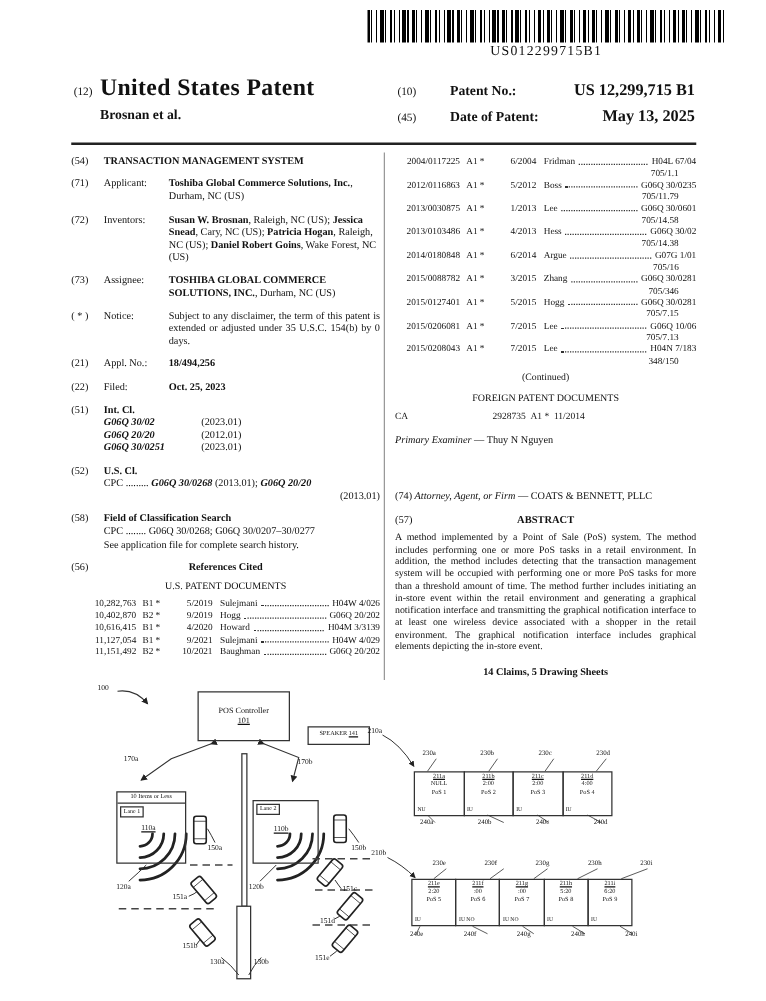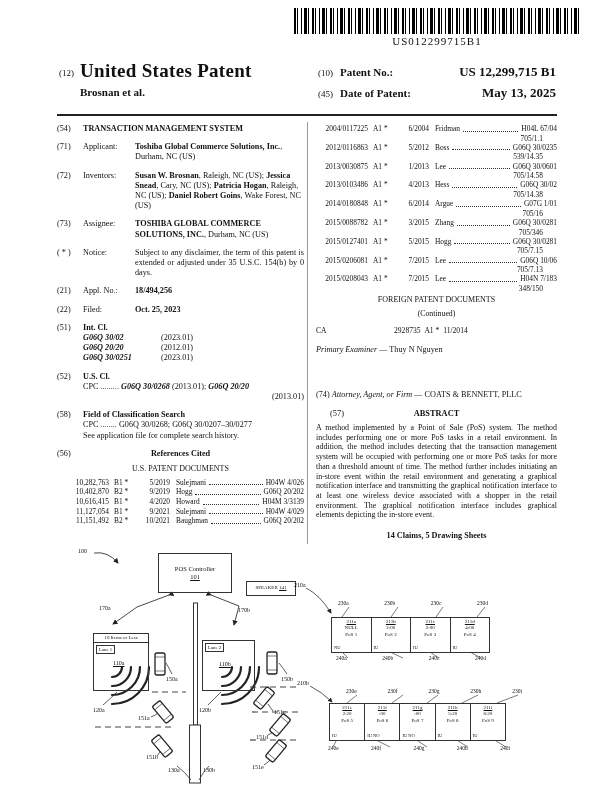--- a/index.html
+++ b/index.html
@@ -11,21 +11,21 @@
   
   .barcode{left:294px;top:8px;width:286px;height:26px;
     background:repeating-linear-gradient(90deg,#000 0 2px,#fff 2px 3px,#000 3px 4px,#fff 4px 7px,
       #000 7px 8px,#fff 8px 10px,#000 10px 13px,#fff 13px 14px,#000 14px 15px,#fff 15px 18px);}
   .barcode-num{left:294px;top:35px;width:286px;text-align:center;font-size:11px;letter-spacing:1px;}
   
   .h-num12{left:59px;top:68px;font-size:9px;}
   .h-doctype{left:80px;top:60px;font-size:19px;font-weight:bold;letter-spacing:.3px;}
   .h-invline{left:80px;top:86px;font-size:11px;font-weight:bold;}
   .h-right{left:318px;top:64px;width:238px;font-size:11px;}
-  .h-rrow{display:flex;align-items:baseline;margin-bottom:5px;}
+  .h-rrow{display:flex;align-items:baseline;margin-bottom:5px;gap:20px;}
   .h-rnum{font-size:9px;width:22px;flex:none;}
   .h-rlabel{font-weight:bold;flex:none;}
   .h-rval{flex:1;text-align:right;font-weight:bold;font-size:13px;white-space:nowrap;}
   .h-rule{left:57px;top:114px;width:500px;height:2px;background:#222;}
   .col-divider{left:307px;top:122px;width:1px;height:422px;background:#999;}
   
   .lc{left:57px;top:124px;width:247px;}
   .rc{left:316px;top:124px;width:241px;}
   .entry{display:flex;margin-bottom:8px;font-size:8.2px;line-height:10.2px;}
   .e-num{width:26px;flex:none;}
@@ -48,21 +48,21 @@
   .c-dots{flex:1;border-bottom:1px dotted #333;margin:0 3px 2px 3px;min-width:6px;}
   .c-cls{text-align:right;}
   .cit-row2{font-size:7.4px;line-height:9.2px;text-align:right;padding-right:14px;}
   .continued{font-size:7.8px;margin:4px 0 8px;}
   .foreign-row{display:flex;font-size:7.6px;margin:5px 0 10px;}
   .f-country{width:34px;}
   .f-gap{width:44px;}
   .exam{font-size:8.2px;line-height:10.4px;margin-bottom:3px;}
   .att{font-size:8.2px;line-height:10.4px;margin-bottom:9px;margin-top:34px;}
   .abs-head{position:relative;font-size:8.4px;margin-bottom:5px;}
-  .abs-head .e-num{position:absolute;left:14px;top:0;}
+  .abs-head .e-num{position:absolute;left:0;top:0;}
   .abs-text{font-size:7.9px;line-height:9.7px;text-align:justify;}
   .claims{font-size:8.2px;font-weight:bold;margin-top:11px;}
   
   .fig{left:0;top:545px;width:613px;height:256px;font-size:6px;}
   .fig-svg{position:absolute;left:0;top:0;}
   .flbl{position:absolute;font-size:6px;line-height:6px;white-space:nowrap;}
   .fbox{position:absolute;border:1px solid #333;background:transparent;text-align:center;}
   .pos-box{left:158px;top:8px;width:72px;height:38px;display:flex;flex-direction:column;
            justify-content:center;font-size:6.5px;line-height:8px;}
   .speaker-box{left:246px;top:36px;width:48px;height:13px;font-size:5px;line-height:12px;}
@@ -253,21 +253,21 @@
 
         <div>
           <div class="cit-row">
             <span class="c-num">2012/0116863</span>
             <span class="c-kind">A1 *</span>
             <span class="c-date">5/2012</span>
             <span class="c-name">Boss</span>
             <span class="c-dots"></span>
             <span class="c-cls">G06Q 30/0235</span>
           </div>
-          <div class="cit-row2">539/14.35</div>
+          <div class="cit-row2">705/11.79</div>
         </div>
 
         <div>
           <div class="cit-row">
             <span class="c-num">2013/0030875</span>
             <span class="c-kind">A1 *</span>
             <span class="c-date">1/2013</span>
             <span class="c-name">Lee</span>
             <span class="c-dots"></span>
             <span class="c-cls">G06Q 30/0601</span>
@@ -340,22 +340,22 @@
             <span class="c-num">2015/0208043</span>
             <span class="c-kind">A1 *</span>
             <span class="c-date">7/2015</span>
             <span class="c-name">Lee</span>
             <span class="c-dots"></span>
             <span class="c-cls">H04N 7/183</span>
           </div>
           <div class="cit-row2">348/150</div>
         </div>
       </div>
+    <div class="center continued">(Continued)</div>
     <div class="center docs-head">FOREIGN PATENT DOCUMENTS</div>
-    <div class="center continued">(Continued)</div>
     <div class="foreign-row">
       <span class="f-country">CA</span>
       <span class="f-gap"></span>
       <span>2928735</span>&nbsp;&nbsp;
       <span>A1 *</span>&nbsp;&nbsp;
       <span>11/2014</span>
     </div>
     <div class="exam"><i>Primary Examiner</i> <span>— Thuy N Nguyen</span></div>
     <div class="att"><span>(74)</span> <i>Attorney, Agent, or Firm</i> <span>— COATS &amp; BENNETT, PLLC</span></div>
     <div class="abs-head">

